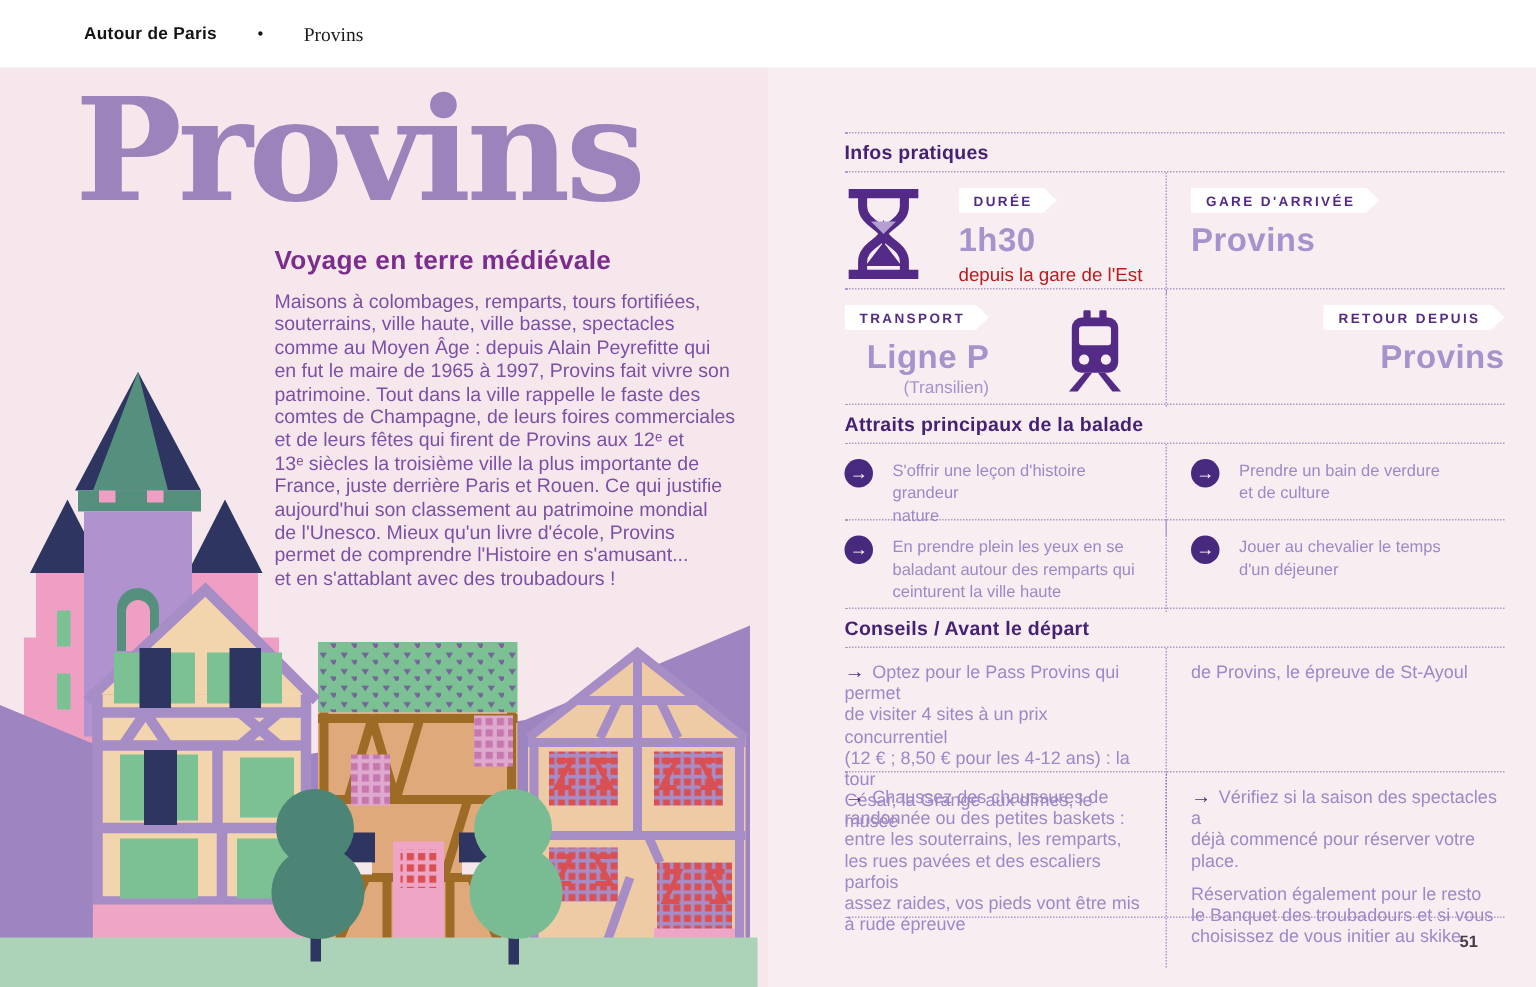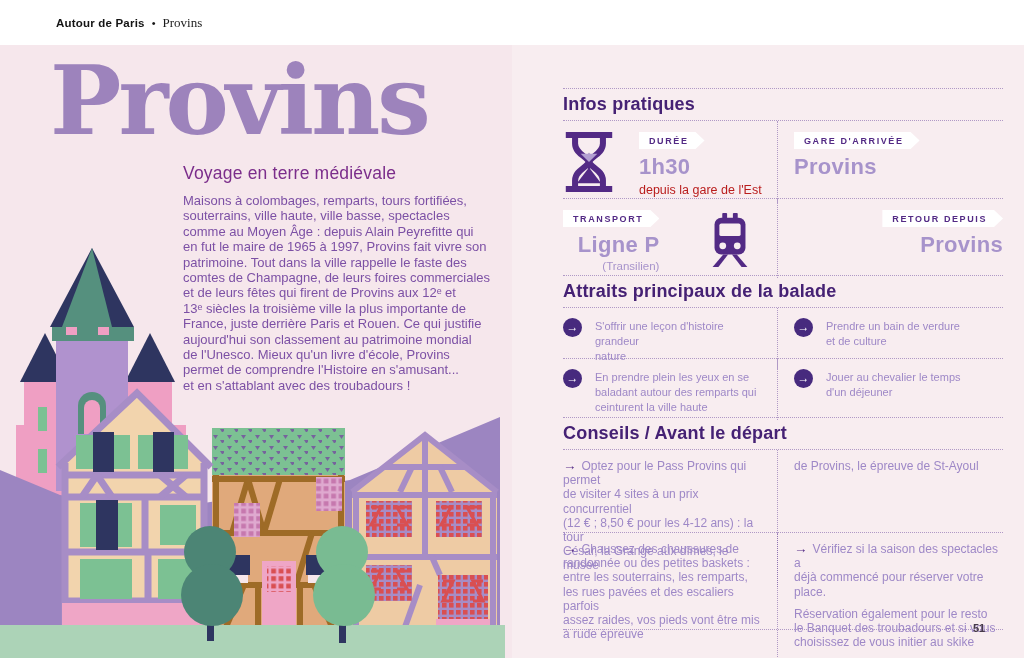--- a/index.html
+++ b/index.html
@@ -5,54 +5,54 @@
   * { margin:0; padding:0; box-sizing:border-box; }
   html,body { background:#d8d2d5; }
   .stage {
     position:relative; width:1024px; height:658px; overflow:hidden;
     background:#f8edf0;
     font-family:"Liberation Sans","DejaVu Sans",sans-serif;
   }
   
   .topbar {
     position:absolute; left:0; top:0; width:1024px; height:45px;
-    background:#ffffff; display:flex; align-items:center; padding-left:56px;
+    background:#ffffff; display:flex; align-items:center; padding-left:56px;gap:20px;
   }
   .crumb-section { font-size:11.5px; font-weight:bold; color:#141414; letter-spacing:.2px; }
   .crumb-sep { font-size:11px; color:#141414; margin:0 7px; }
   .crumb-page { font-family:"Liberation Serif","DejaVu Serif",serif; font-size:13px; color:#1c1c1c; }
   
   .left-page {
     position:absolute; left:0; top:45px; width:512px; height:613px;
     background:#f6e7ec;
   }
   .hero-title {
     position:absolute; left:50px; top:8px;
     font-family:"DejaVu Serif","Liberation Serif",serif; font-weight:bold;
     font-size:95px; line-height:1; letter-spacing:-3px; color:#9d83bc;
   }
   .hero-subtitle {
     position:absolute; left:183px; top:118px;
-    font-size:17.5px; font-weight:normal; color:#7b2d8b; letter-spacing:.2px;
+    font-size:17.5px; font-weight:bold; color:#7b2d8b; letter-spacing:.2px;
   }
   .hero-intro {
     position:absolute; left:183px; top:148px; width:345px;
     font-size:13px; line-height:15.4px; color:#7c50a5; font-weight:500;
     white-space:pre-line;
   }
   .illus { position:absolute; left:0; top:200px; width:545px; height:413px; }
   
   .right-page {
     position:absolute; left:563px; top:88px; width:440px;
     display:flex; flex-direction:column;
   }
   .dotted-b { border-bottom:1.5px dotted rgba(116,84,164,.55); }
   .dotted-t { border-top:1.5px dotted rgba(116,84,164,.55); }
   .sec-head {
-    font-size:18px; font-weight:bold; color:#452174; letter-spacing:.2px;
+    font-size:13px; font-weight:bold; color:#452174; letter-spacing:.2px;
     padding:5px 0 5px 0;
   }
   .row2col { display:grid; grid-template-columns:215px 225px; }
   .cellL { border-right:1.5px dotted rgba(116,84,164,.55); padding:9px 12px 6px 0; }
   .cellR { padding:9px 0 6px 16px; }
   
   .info-cell { display:flex; gap:24px; }
   .icon-hourglass { width:52px; height:62px; flex:0 0 auto; margin-top:1px; }
   .icon-train { width:58px; height:58px; flex:0 0 auto; margin-left:auto; margin-right:6px; margin-top:2px; }
   .tag {

